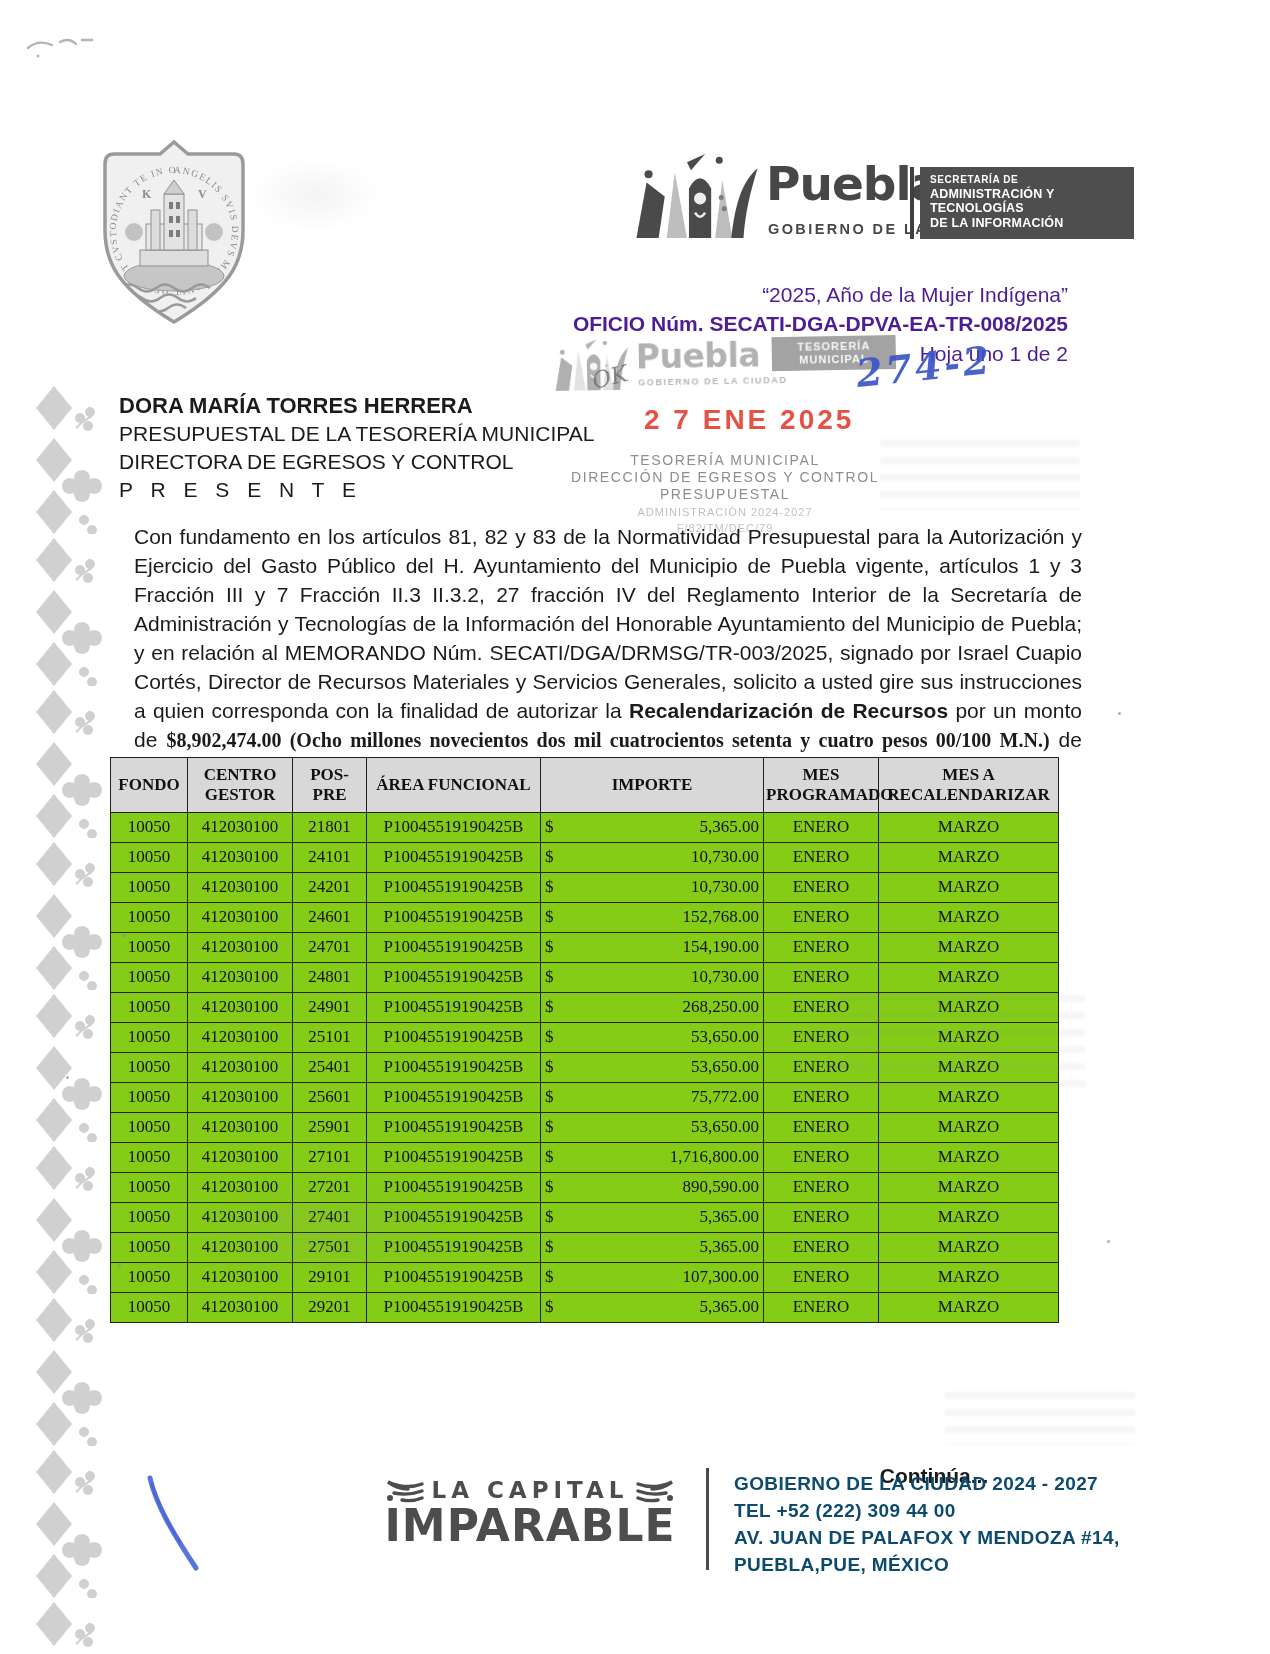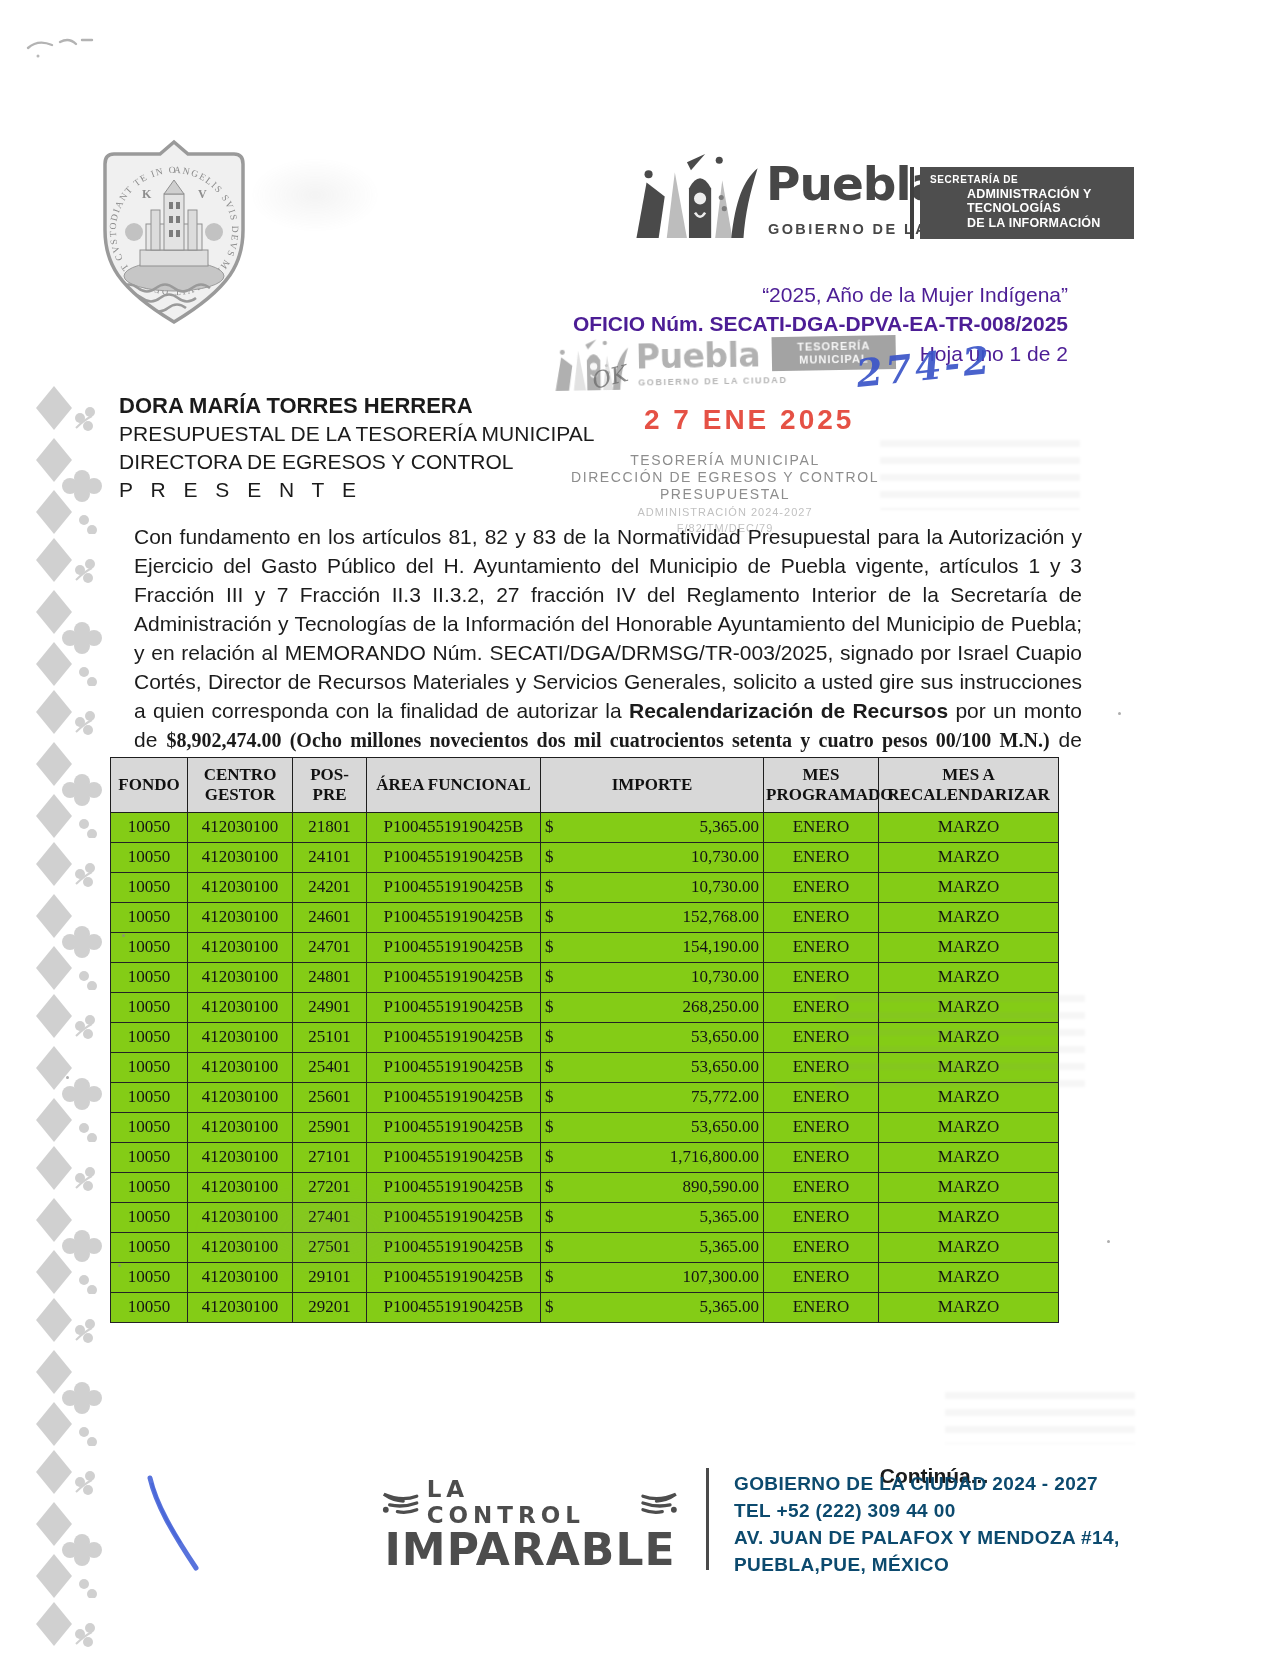--- a/index.html
+++ b/index.html
@@ -5,21 +5,21 @@
   html,body{margin:0;padding:0;background:#e9e9e9;}
   .page{position:relative;width:1270px;height:1654px;background:#ffffff;overflow:hidden;
         font-family:"Liberation Sans", sans-serif;color:#1b1b1b;margin:0 auto;}
   .abs{position:absolute;}
 
   
   .brand{font-family:"DejaVu Sans", sans-serif;font-weight:800;font-size:47px;color:#474747;letter-spacing:-1px;line-height:1;}
   .brand-sub{font-weight:bold;font-size:14.5px;color:#474747;letter-spacing:2.4px;}
   .sec-box{background:#4e4e4e;color:#ffffff;width:214px;height:72px;padding:7px 10px;box-sizing:border-box;}
   .sec-box .l1{font-size:10px;font-weight:bold;letter-spacing:.6px;margin-bottom:2px;}
-  .sec-box .l2,.sec-box .l3{font-size:12.5px;font-weight:800;letter-spacing:.2px;line-height:1.15;margin-left:37px;}
+  .sec-box .l2,.sec-box .l3{font-size:12.5px;font-weight:800;letter-spacing:.2px;line-height:1.15;}
   .hdr-divider{width:4px;background:#3f3f3f;}
 
   .line-right{text-align:right;font-size:21px;color:#4c1d95;}
   .line-right.bold{font-weight:bold;}
 
   
   .ghost{opacity:.58;filter:blur(.3px);}
   .ghost-brand{font-family:"DejaVu Sans", sans-serif;font-weight:800;font-size:33px;color:#7b7b7b;letter-spacing:-.5px;}
   .ghost-sub{font-size:9px;font-weight:bold;color:#7f7f7f;letter-spacing:1.6px;}
   .ghost-box{background:#616161;color:#f2f2f2;width:124px;padding:4px 6px;box-sizing:border-box;text-align:center;}
@@ -413,21 +413,21 @@
   </table>
 
   <div class="abs continua" style="left:800px;top:1464px">Continúa...</div>
 
   <div class="abs" style="left:380px;top:1476px;width:300px">
     <div class="cap-row">
       <svg width="40" height="28" viewBox="0 0 40 28">
         <path d="M38,8 Q22,14 4,6 Q14,13 24,13 M38,15 Q24,20 10,17 M38,22 Q28,26 18,24" stroke="#4d4d4d" stroke-width="3.4" fill="none" stroke-linecap="round"></path>
         <circle cx="6" cy="22" r="3" fill="#4d4d4d"></circle>
       </svg>
-      <span class="cap-word">LA CONTROL</span>
+      <span class="cap-word">LA CAPITAL</span>
       <svg width="40" height="28" viewBox="0 0 40 28" style="transform:scaleX(-1)">
         <path d="M38,8 Q22,14 4,6 Q14,13 24,13 M38,15 Q24,20 10,17 M38,22 Q28,26 18,24" stroke="#4d4d4d" stroke-width="3.4" fill="none" stroke-linecap="round"></path>
         <circle cx="6" cy="22" r="3" fill="#4d4d4d"></circle>
       </svg>
     </div>
     <div class="imp-word">IMPARABLE</div>
   </div>
 
   <div class="abs foot-divider" style="left:706px;top:1468px;height:102px"></div>
   <div class="abs foot-text" style="left:734px;top:1470px">

